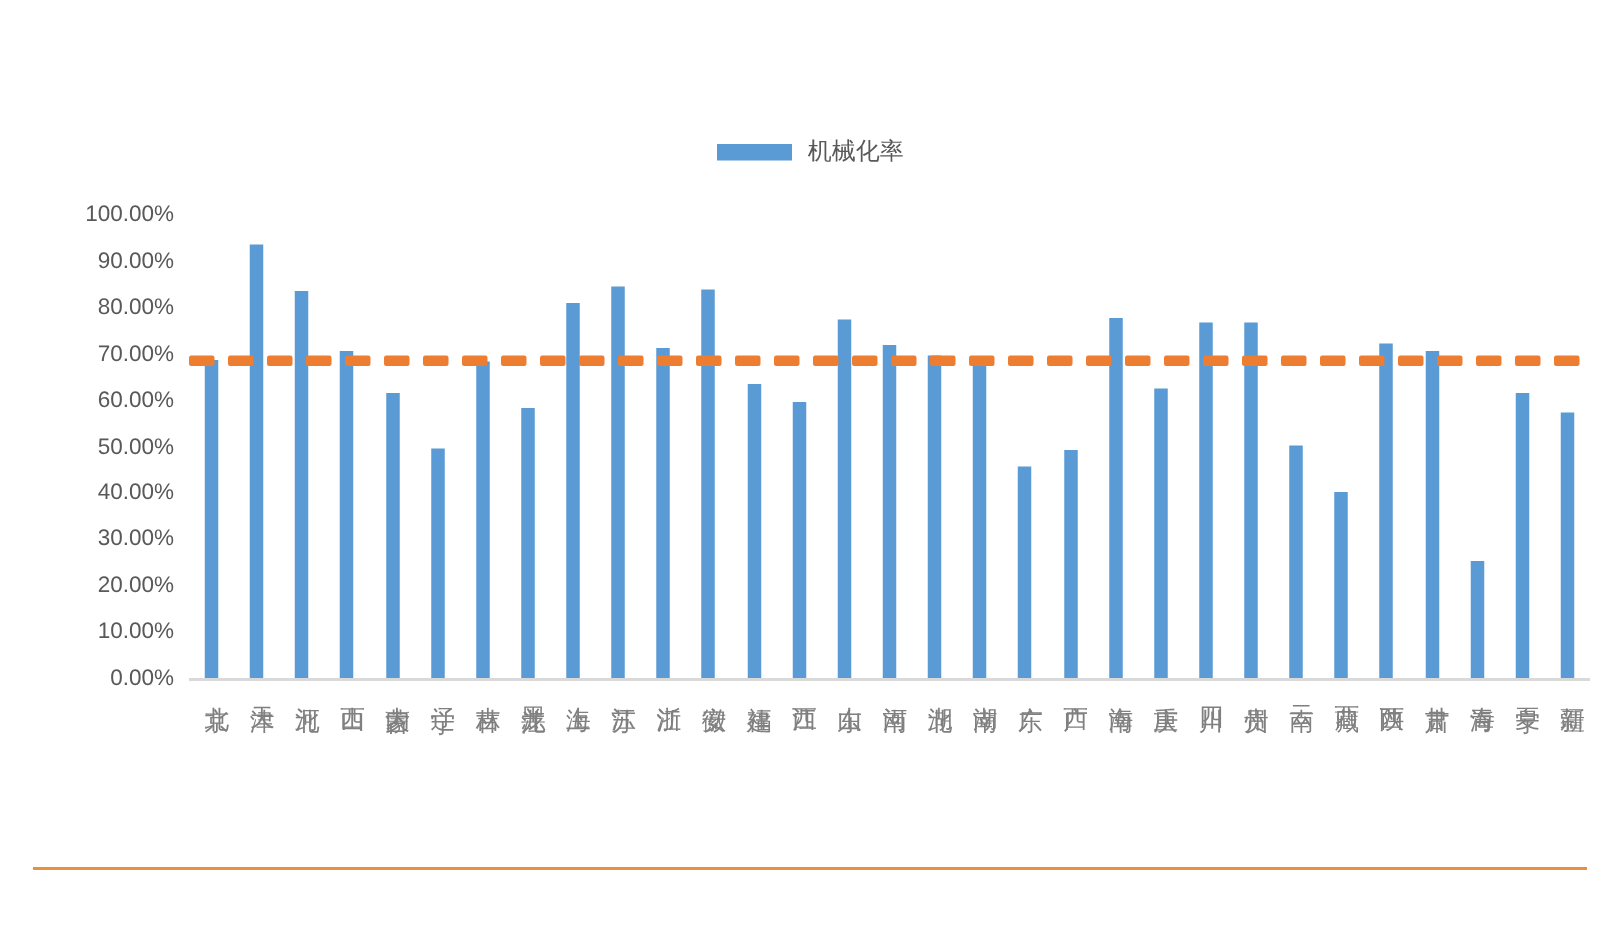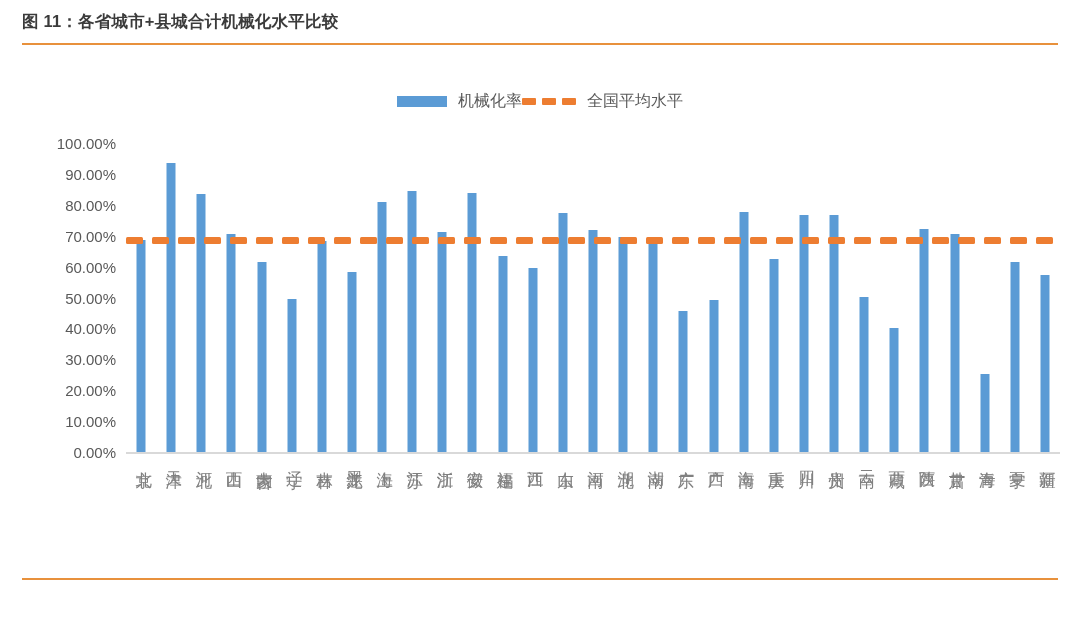--- a/index.html
+++ b/index.html
@@ -209,37 +209,25 @@
     font-size: 15px;
     color: #4d4d4d;
     white-space: nowrap;
   }
 </style>
 </head>
 <body>
 
 <div class="page">
 
-  <div class="header">
-    <div class="figure-title">图 11：各省城市+县城合计机械化水平比较</div>
-    <div class="header-rule"></div>
-  </div>
 
   <div class="legend">
     <div class="legend-item">
       <span class="legend-swatch-bar"></span>
       <span class="legend-label">机械化率</span>
-    </div>
-    <div class="legend-item">
-      <span class="legend-swatch-line">
-          <span></span>
-          <span></span>
-          <span></span>
-        </span>
-      <span class="legend-label">全国平均水平</span>
     </div>
   </div>
 
   <div class="chart">
     <div class="ytick-wrap" id="yticks">
         <div class="ytick" style="top: 0px;">100.00%</div>
         <div class="ytick" style="top: 30.9px;">90.00%</div>
         <div class="ytick" style="top: 61.8px;">80.00%</div>
         <div class="ytick" style="top: 92.7px;">70.00%</div>
         <div class="ytick" style="top: 123.6px;">60.00%</div>

